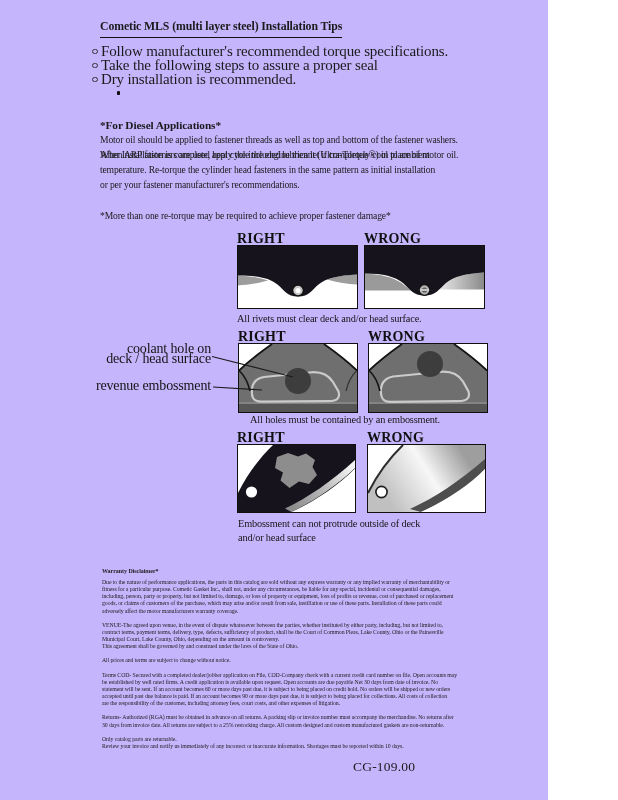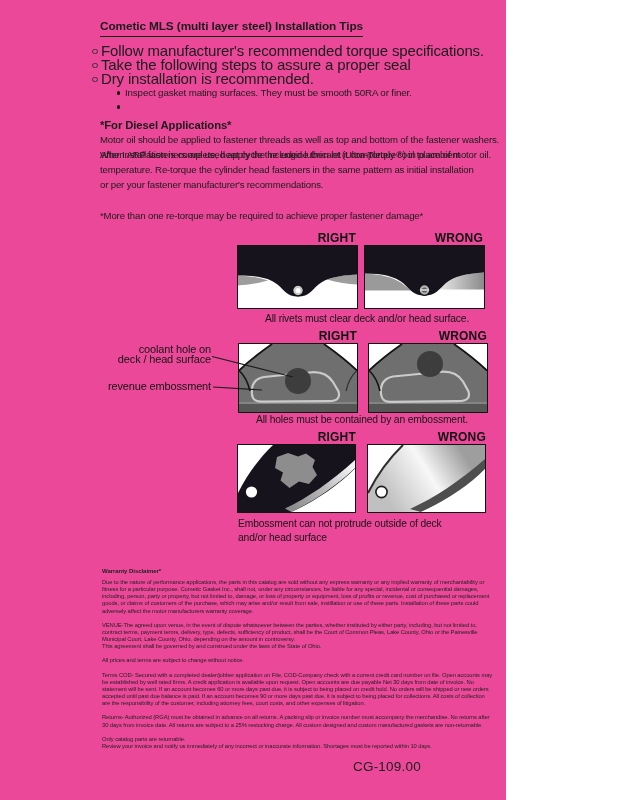--- a/index.html
+++ b/index.html
@@ -1,18 +1,18 @@
 <!DOCTYPE html>
 <html><head>
 <meta charset="utf-8">
 <style>
   html,body{margin:0;padding:0;background:#fff;}
   .page{
-    position:relative;width:506px;height:800px;background:#ec4899;overflow:hidden;
-    font-family:Liberation Sans, sans-serif;color:#1b1b1b;
+    position:relative;width:548px;height:800px;background:#c4b5fd;overflow:hidden;
+    font-family:Liberation Serif, serif;color:#1b1b1b;
   }
   .title{
     position:absolute;left:100px;top:19px;margin:0;
     font-size:11.8px;font-weight:bold;letter-spacing:-0.1px;
     border-bottom:1.6px solid #111;padding-bottom:3px;
   }
   .bullets{position:absolute;left:92px;top:44px;font-size:15px;letter-spacing:-0.15px;}
   .bullets .b{position:relative;padding-left:9px;line-height:14px;}
   .ring{
     position:absolute;left:0;top:4.6px;width:3.6px;height:3.6px;
@@ -25,33 +25,33 @@
     background:#111;border-radius:50%;display:inline-block;
   }
   .h2{position:absolute;left:100px;top:119px;font-size:11.3px;font-weight:bold;letter-spacing:-0.1px;}
   .para{position:absolute;left:100px;font-size:9.6px;line-height:14.8px;letter-spacing:-0.15px;white-space:pre-line;}
   .p1{top:133px;}
   .p2{top:148px;}
   .p3{top:209px;}
 
   .figrow{position:absolute;}
   .figlabel{
-    position:absolute;top:0;width:119px;text-align:right;
-    font-size:12px;font-weight:bold;letter-spacing:0.2px;color:#101010;
+    position:absolute;top:0;width:119px;text-align:left;
+    font-size:14px;font-weight:bold;letter-spacing:0.2px;color:#101010;
   }
   .figbox{
     position:absolute;border:1.6px solid #101010;background:#fff;box-sizing:content-box;
   }
   .figbox svg{display:block;}
   .figcaption{
     position:absolute;font-size:10.3px;letter-spacing:-0.15px;line-height:13.8px;white-space:pre-line;color:#151515;
   }
   .annot{
     position:absolute;left:88px;width:123px;text-align:right;
-    font-size:11px;line-height:10.8px;letter-spacing:-0.15px;white-space:pre-line;color:#151515;
+    font-size:14px;line-height:10.8px;letter-spacing:-0.15px;white-space:pre-line;color:#151515;
   }
   .overlay{position:absolute;left:0;top:0;pointer-events:none;z-index:5;}
 
   .disclaimer{position:absolute;left:102px;top:568px;width:424px;color:#222;}
   .disclaimer .dh{font-size:6px;font-weight:bold;margin:0 0 5px 0;letter-spacing:-0.05px;}
   .disclaimer p{font-size:5.8px;line-height:7.15px;margin:0 0 7px 0;letter-spacing:-0.08px;white-space:pre-line;}
   .pagecode{position:absolute;left:353px;top:759px;font-size:13.5px;letter-spacing:0.2px;color:#1c1c1c;}
 </style>
 </head>
 <body>
@@ -60,21 +60,21 @@
 
   <h1 class="title">Cometic MLS (multi layer steel) Installation Tips</h1>
 
   <div class="bullets">
     <div class="b"><span class="ring"></span><span>Follow manufacturer's recommended torque specifications.</span></div>
     <div class="b"><span class="ring"></span><span>Take the following steps to assure a proper seal</span></div>
     <div class="b"><span class="ring"></span><span>Dry installation is recommended.</span></div>
   </div>
 
   <div class="subbullets">
-    <div class="b"><span class="dot"></span><span>Inspect gasket mating surfaces.  They must be smooth 50RA or finer.</span></div>
+    <div class="b"><span class="dot"></span></div>
     <div class="b"><span class="dot"></span></div>
   </div>
 
   <div class="h2">*For Diesel Applications*</div>
   <div class="para p1">Motor oil should be applied to fastener threads as well as top and bottom of the fastener washers.
 When ARP fasteners are used apply the included lubricant (Ultra-Torque®) in place of motor oil.</div>
   <div class="para p2">After Installation is complete, heat cycle the engine then let it completely cool to ambient
 temperature. Re-torque the cylinder head fasteners in the same pattern as initial installation
 or per your fastener manufacturer's recommendations.</div>
   <div class="para p3">*More than one re-torque may be required to achieve proper fastener damage*</div>
@@ -106,21 +106,21 @@
         <path d="M0,27.5 C16,28.5 28,31 36.5,37 C41,40.5 44,43 47,44.5 L0,44.5 Z" fill="#9a9a9a"></path>
         <path d="M119,26.5 C103,27.5 91,30 82.5,36 C78,39.5 75,42 72,43.5 L119,43.5 Z" fill="url(#gR1)"></path>
         <path d="M0,0 H119 V26.5 C101,27.5 89,30.5 81,37 C73.5,43.5 71,49.5 59.5,49.5 C48,49.5 45.5,43.5 38,37 C30,30.5 18,27.5 0,27.5 Z" fill="#16131c"></path>
         <circle cx="59.5" cy="44" r="5.4" fill="#b3b3b3"></circle>
         <circle cx="59.5" cy="44" r="2.6" fill="#5f5f5f"></circle>
         <rect x="53.9" y="43.1" width="11.2" height="1.8" fill="#cecece"></rect>
         <circle cx="59.5" cy="44" r="5.4" fill="none" stroke="#0f0f0f" stroke-width="1.3"></circle>
       </svg>
     </div>
 
-    <div class="figcaption" style="left:0;top:81px;margin-left:28px;">All rivets must clear deck and/or head surface.</div>
+    <div class="figcaption" style="left:0;top:81px;">All rivets must clear deck and/or head surface.</div>
   </div>
 
   <div class="figrow" style="left:238px;top:329px;width:252px;height:110px;">
     <div class="figlabel" style="left:0;">RIGHT</div>
     <div class="figlabel" style="left:130px;">WRONG</div>
 
     <div class="figbox" style="left:0;top:14px;width:118px;height:68px;">
       <svg width="118" height="68" viewBox="0 0 118 68">
         <rect width="118" height="68" fill="#6f6f6f"></rect>
         <rect y="58.5" width="118" height="1.3" fill="#989898"></rect>
@@ -144,21 +144,21 @@
         <path d="M12,50 C11,40.5 14.5,34.5 24,32.5 L70,28 C82,26.5 89,30 94,37.5 L99.5,47.5 C101.5,54 97.5,57.2 89.5,57.2 L21,57.8 C14,57.8 12.6,54 12,50 Z" fill="none" stroke="#cbcbcb" stroke-width="2.2"></path>
         <path d="M0,0 H33 C21,8.5 9.5,17.5 0,26.5 Z" fill="#ffffff"></path>
         <path d="M85,0 H118 V26.5 C108.5,17.5 97,8.5 85,0 Z" fill="#ffffff"></path>
         <path d="M33,0 C21,8.5 9.5,17.5 0,26.5" fill="none" stroke="#141414" stroke-width="1.8"></path>
         <path d="M85,0 C97,8.5 108.5,17.5 118,26.5" fill="none" stroke="#141414" stroke-width="1.8"></path>
         <path d="M0,26.5 C5,31 9,38.5 11,47" fill="none" stroke="#141414" stroke-width="1.6"></path>
         <circle cx="61" cy="20" r="13" fill="#3d3d3d"></circle>
       </svg>
     </div>
 
-    <div class="figcaption" style="left:18px;top:84px;">All holes must be contained by an embossment.</div>
+    <div class="figcaption" style="left:12px;top:84px;">All holes must be contained by an embossment.</div>
   </div>
 
   <div class="annot" style="top:343.5px;">coolant hole on
 deck / head surface</div>
   <div class="annot" style="top:380.5px;">revenue embossment</div>
   <svg class="overlay" width="618" height="800" viewBox="0 0 618 800">
     <line x1="212" y1="356.5" x2="293" y2="377" stroke="#1c1c1c" stroke-width="1.1"></line>
     <line x1="213" y1="387" x2="262" y2="390" stroke="#1c1c1c" stroke-width="1.1"></line>
   </svg>
 

